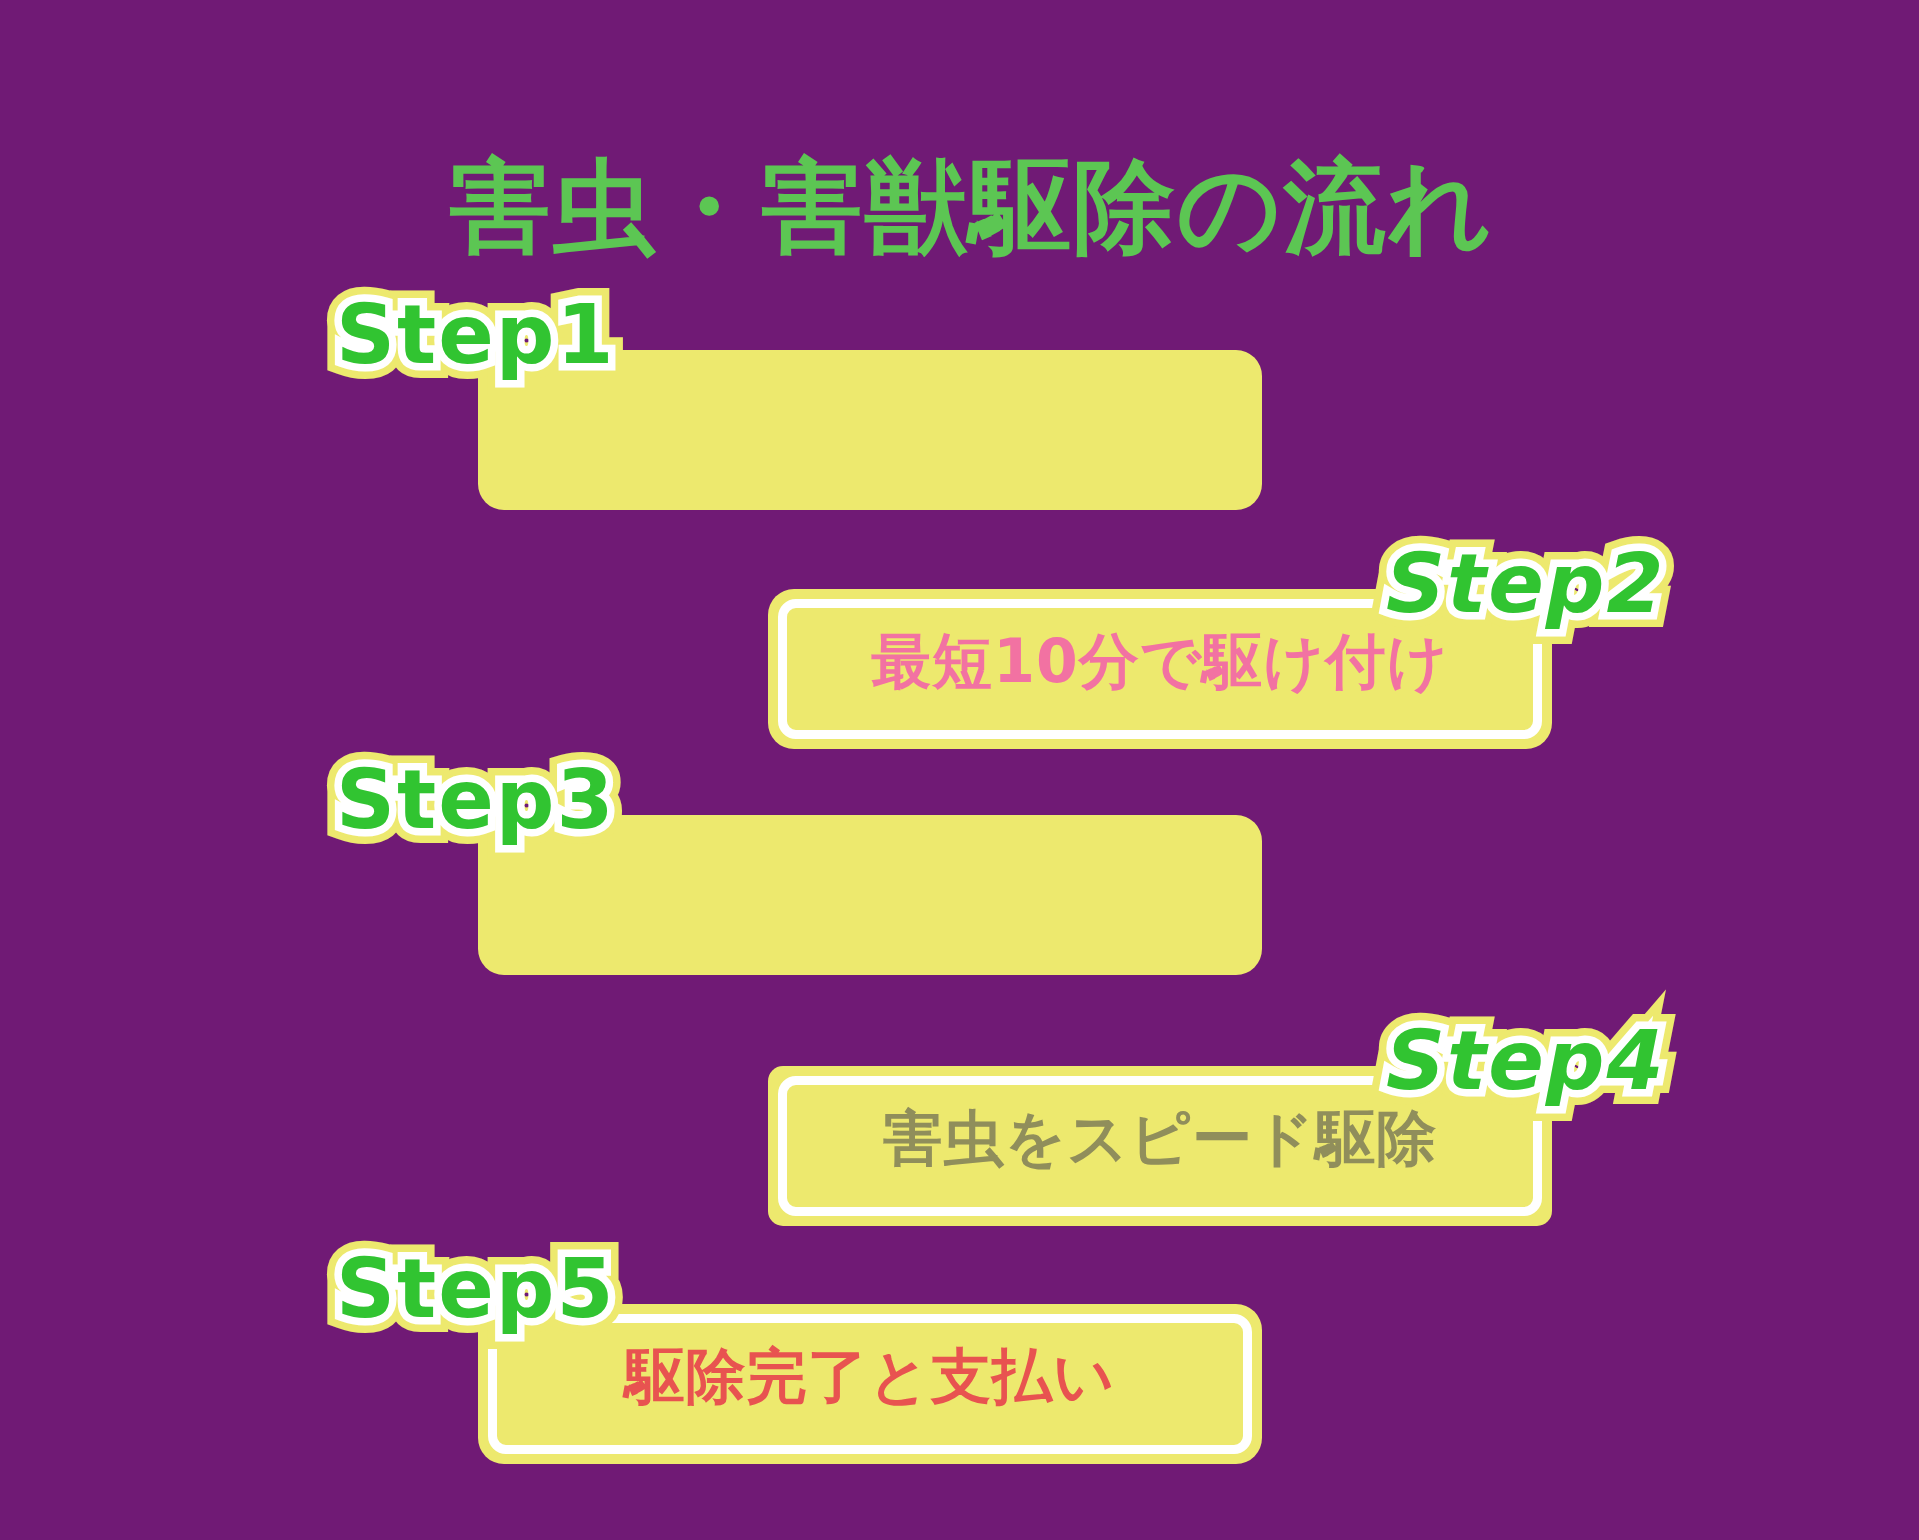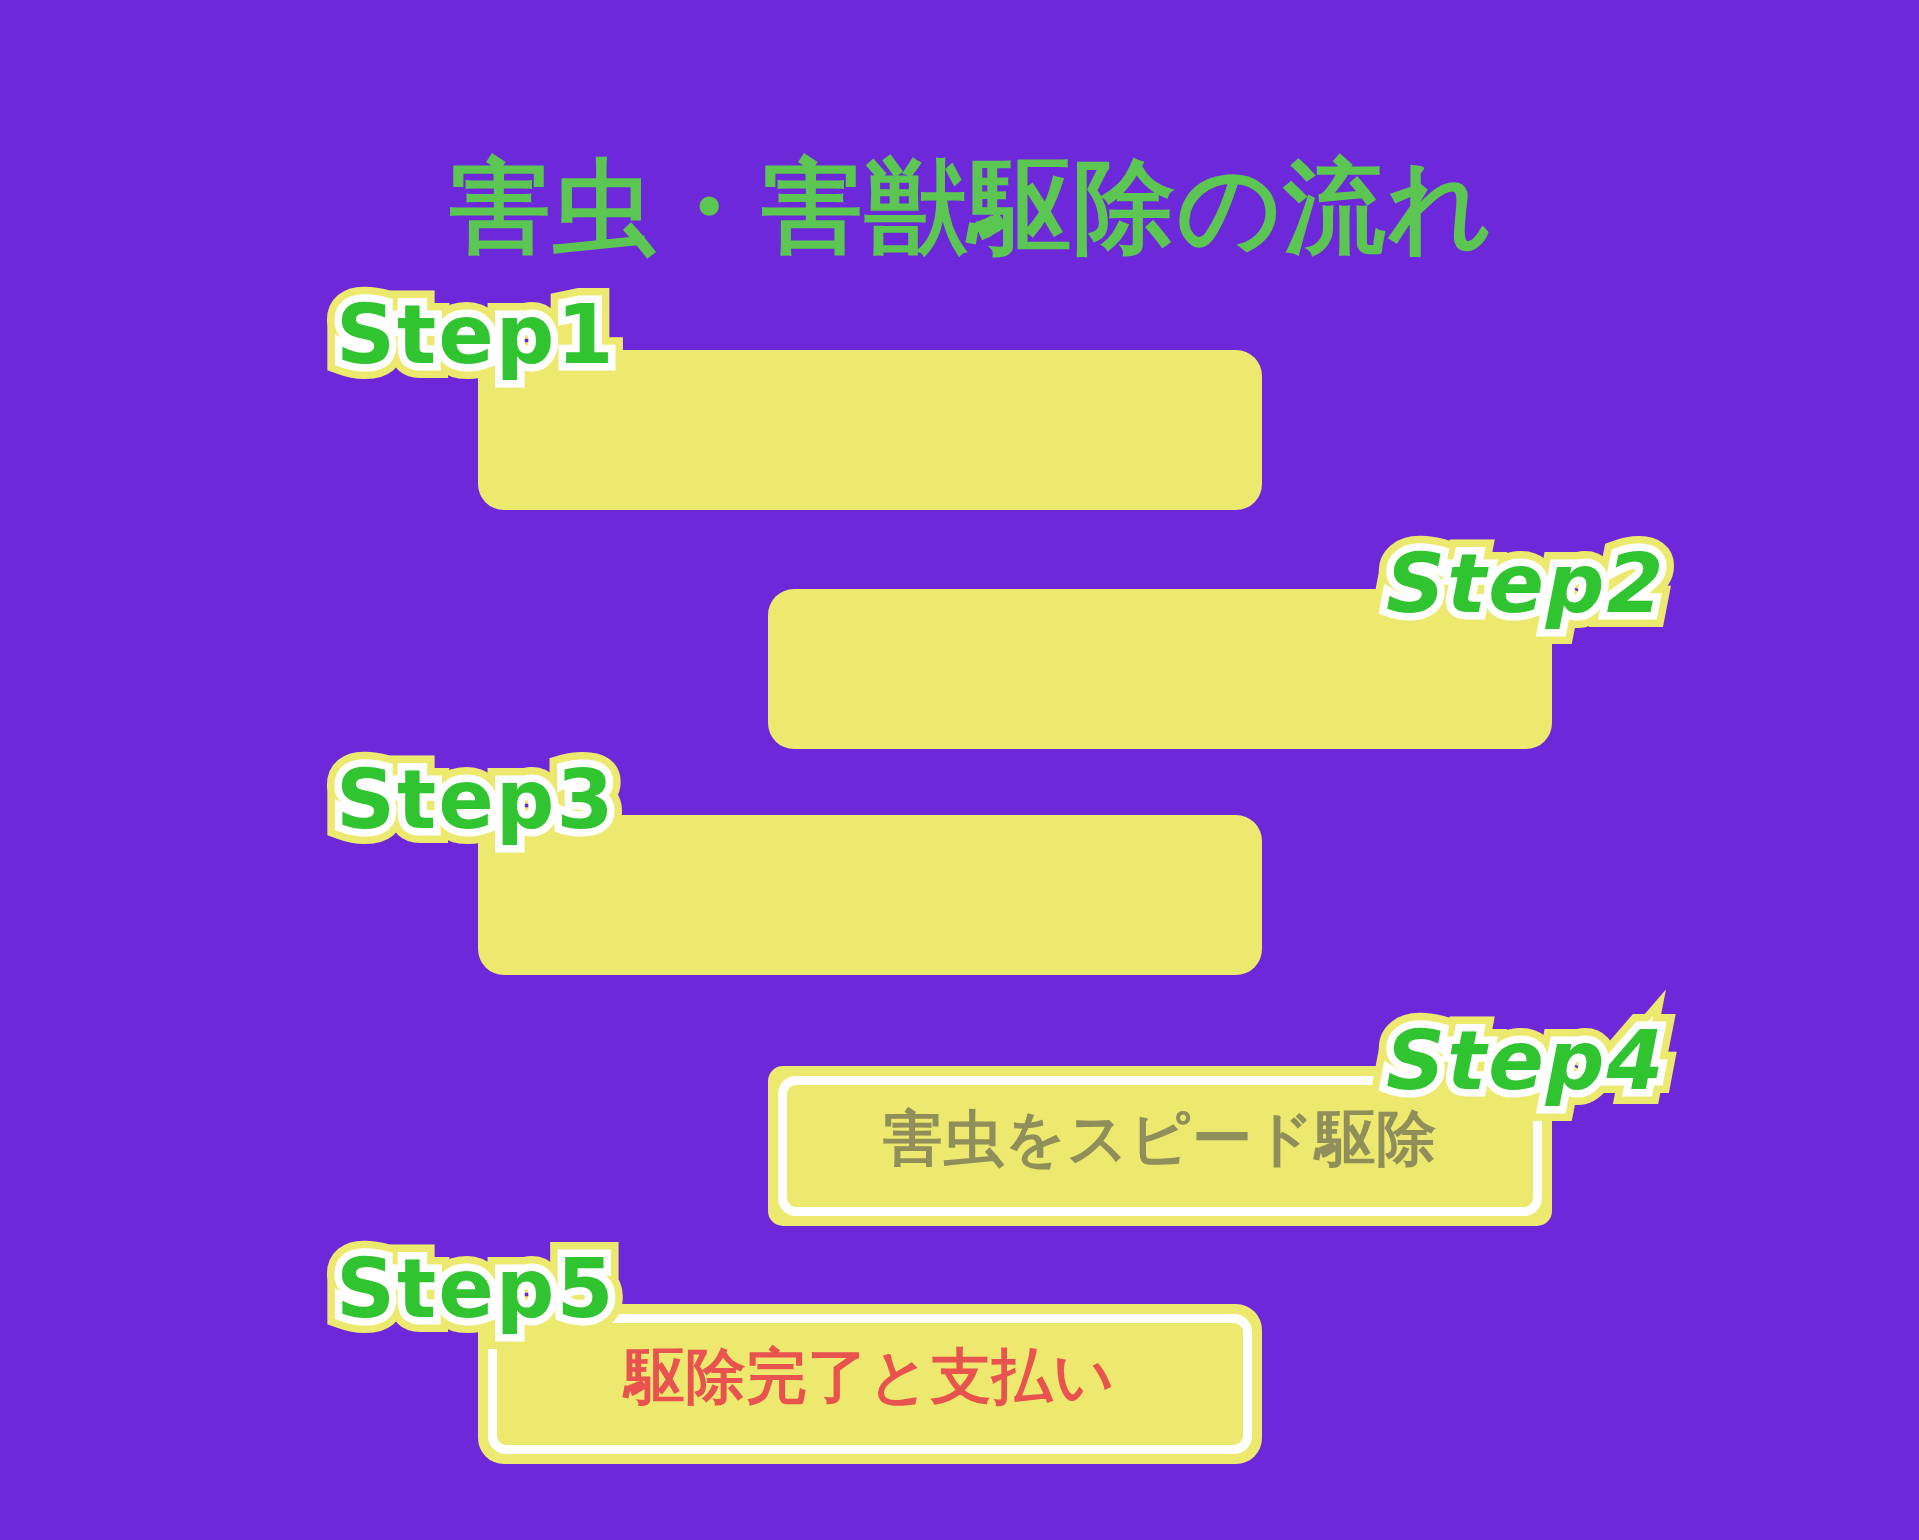--- a/index.html
+++ b/index.html
@@ -1,20 +1,20 @@
 <!DOCTYPE html>
 <html><head>
 <meta charset="utf-8">
 <style>
   html,body{margin:0;padding:0;background:#ffffff;}
   #canvas{
     position:relative;
     width:1919px;
     height:1540px;
-    background:#6d28d9;
+    background:#701a75;
     overflow:hidden;
     font-family:"DejaVu Sans","Liberation Sans",sans-serif;
   }
 
   
   .page-title{
     position:absolute;
     top:72px;
     left:0;
     width:100%;
@@ -111,20 +111,23 @@
       <span class="layer fill">Step1</span>
     </div>
   </div>
 
   <div class="step step-pos-2">
     <div class="step-label label-right">
       <span class="layer glow">Step2</span>
       <span class="layer white">Step2</span>
       <span class="layer fill">Step2</span>
     </div>
+    <div class="box-inner">
+      <span class="box-text" style="color: rgb(242, 114, 162);">最短10分で駆け付け</span>
+    </div>
   </div>
 
   <div class="step step-pos-3">
     <div class="step-label label-left">
       <span class="layer glow">Step3</span>
       <span class="layer white">Step3</span>
       <span class="layer fill">Step3</span>
     </div>
   </div>
 

